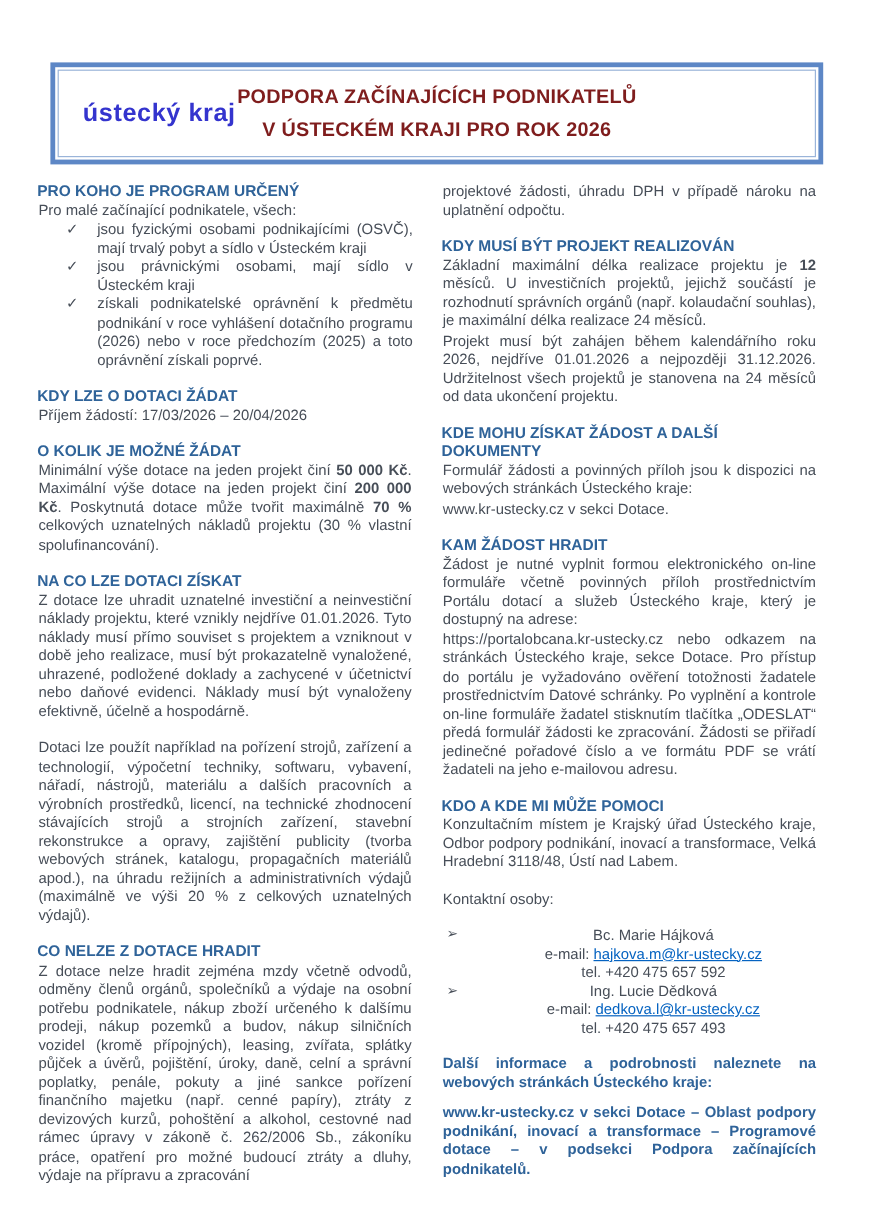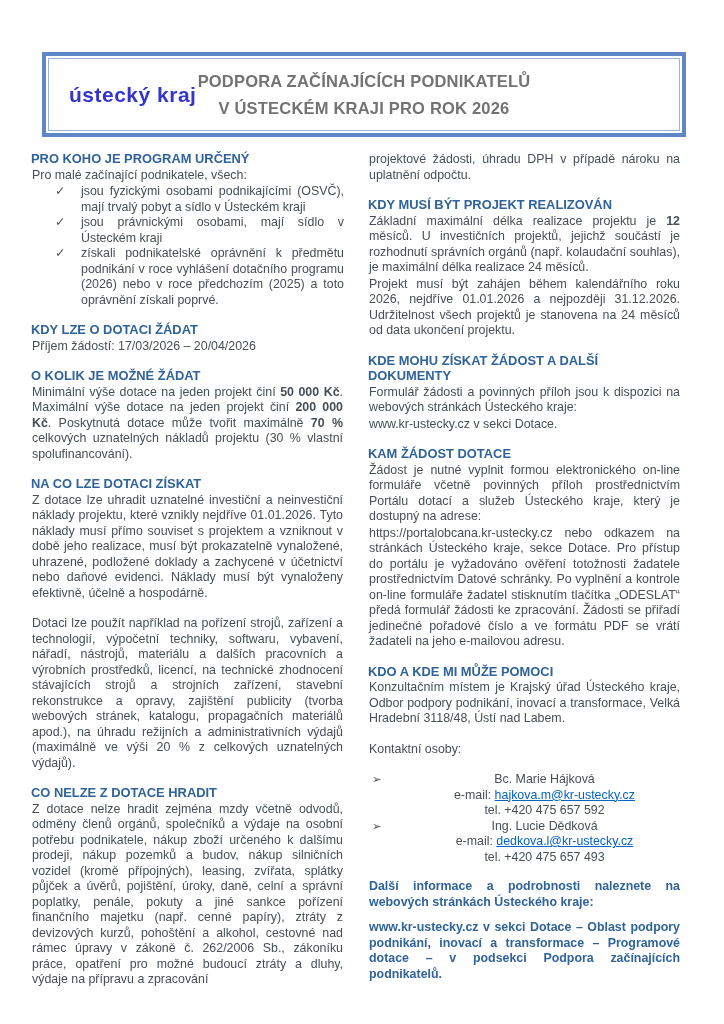--- a/index.html
+++ b/index.html
@@ -5,21 +5,21 @@
   html,body{margin:0;padding:0;background:#ffffff;}
   body{width:724px;height:1024px;font-family:"Liberation Sans",sans-serif;overflow:hidden;}
   .page{position:relative;width:724px;height:828px;background:#fff;}
 
   
   .header-box{position:absolute;left:42px;top:52px;width:644px;height:85px;box-sizing:border-box;
     border:4px solid #5d87c6;background:#fff;}
   .header-inner{position:absolute;inset:2px;border:1px solid #9ab4d9;display:flex;align-items:center;}
   .logo{position:absolute;left:20px;top:50%;transform:translateY(-50%);
     color:#3434ce;font-size:21px;font-weight:bold;letter-spacing:0.5px;white-space:nowrap;}
-  .title{width:100%;text-align:center;color:#737373;font-weight:bold;font-size:16.5px;line-height:27px;letter-spacing:0.2px;}
+  .title{width:100%;text-align:center;color:#7f1d1d;font-weight:bold;font-size:16.5px;line-height:27px;letter-spacing:0.2px;}
 
   
   .content{position:absolute;left:31px;top:151px;width:650px;display:flex;gap:24px;}
   .col{width:313px;color:#474e58;font-size:12.4px;line-height:15.5px;}
   .sec-h{color:#2f6399;font-weight:bold;font-size:12.9px;line-height:15.5px;margin:0;}
   .sec{margin-top:14px;}
   .sec.first{margin-top:0;}
   p{margin:1px;text-align:justify;}
   .gap-p{margin-top:15px;}
 
@@ -108,21 +108,21 @@
         <p>Projekt musí být zahájen během kalendářního roku 2026, nejdříve 01.01.2026 a nejpozději 31.12.2026. Udržitelnost všech projektů je stanovena na 24 měsíců od data ukončení projektu.</p>
       </div>
 
       <div class="sec">
         <h3 class="sec-h">KDE MOHU ZÍSKAT ŽÁDOST A DALŠÍ DOKUMENTY</h3>
         <p>Formulář žádosti a povinných příloh jsou k dispozici na webových stránkách Ústeckého kraje:</p>
         <p style="text-align:left">www.kr-ustecky.cz v sekci Dotace.</p>
       </div>
 
       <div class="sec">
-        <h3 class="sec-h">KAM ŽÁDOST DOTACE</h3>
+        <h3 class="sec-h">KAM ŽÁDOST HRADIT</h3>
         <p>Žádost je nutné vyplnit formou elektronického on-line formuláře včetně povinných příloh prostřednictvím Portálu dotací a služeb Ústeckého kraje, který je dostupný na adrese:</p>
         <p>https://portalobcana.kr-ustecky.cz nebo odkazem na stránkách Ústeckého kraje, sekce Dotace. Pro přístup do portálu je vyžadováno ověření totožnosti žadatele prostřednictvím Datové schránky. Po vyplnění a kontrole on-line formuláře žadatel stisknutím tlačítka „ODESLAT“ předá formulář žádosti ke zpracování. Žádosti se přiřadí jedinečné pořadové číslo a ve formátu PDF se vrátí žadateli na jeho e-mailovou adresu.</p>
       </div>
 
       <div class="sec">
         <h3 class="sec-h">KDO A KDE MI MŮŽE POMOCI</h3>
         <p>Konzultačním místem je Krajský úřad Ústeckého kraje, Odbor podpory podnikání, inovací a transformace, Velká Hradební 3118/48, Ústí nad Labem.</p>
         <p class="contacts-label">Kontaktní osoby:</p>
 
         <div class="cbullet contact">

